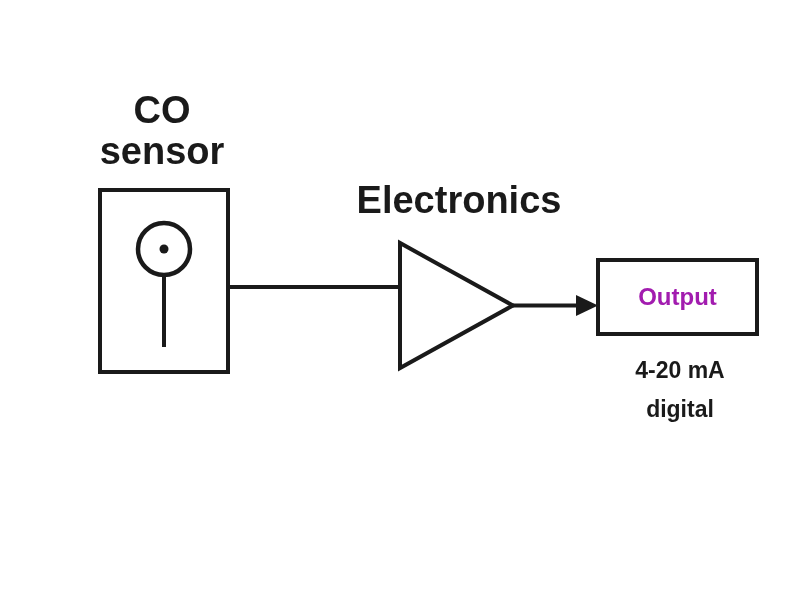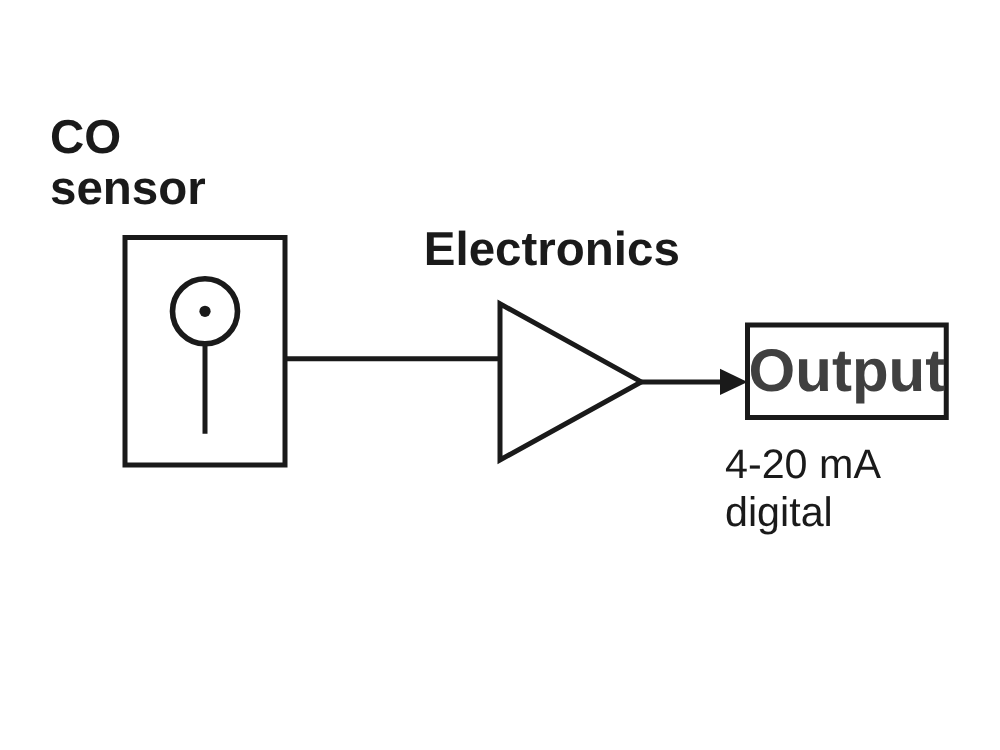--- a/index.html
+++ b/index.html
@@ -17,46 +17,46 @@
     color: #1a1a1a;
   }
   .stage svg {
     position: absolute;
     left: 0;
     top: 0;
   }
   .label {
     position: absolute;
     color: #1a1a1a;
-    text-align: left;
+    text-align: center;
     white-space: nowrap;
   }
   .label span { display: block; }
   .title {
     font-size: 38px;
     font-weight: 700;
     line-height: 41px;
   }
   .sub {
-    font-size: 33px;
-    font-weight: 400;
+    font-size: 23px;
+    font-weight: 700;
     line-height: 39px;
   }
   .output-box-label {
     position: absolute;
     left: 598px;
     top: 260px;
     width: 159px;
     height: 74px;
     display: flex;
     align-items: center;
     justify-content: center;
-    font-size: 48px;
+    font-size: 24px;
     font-weight: 700;
-    color: #404040;
+    color: #a21caf;
   }
 </style>
 </head>
 <body>
 
 <div class="stage">
 
   <svg width="800" height="600" viewBox="0 0 800 600">
 
     <rect x="100" y="190" width="128" height="182" fill="none" stroke="#1a1a1a" stroke-width="4"></rect>

